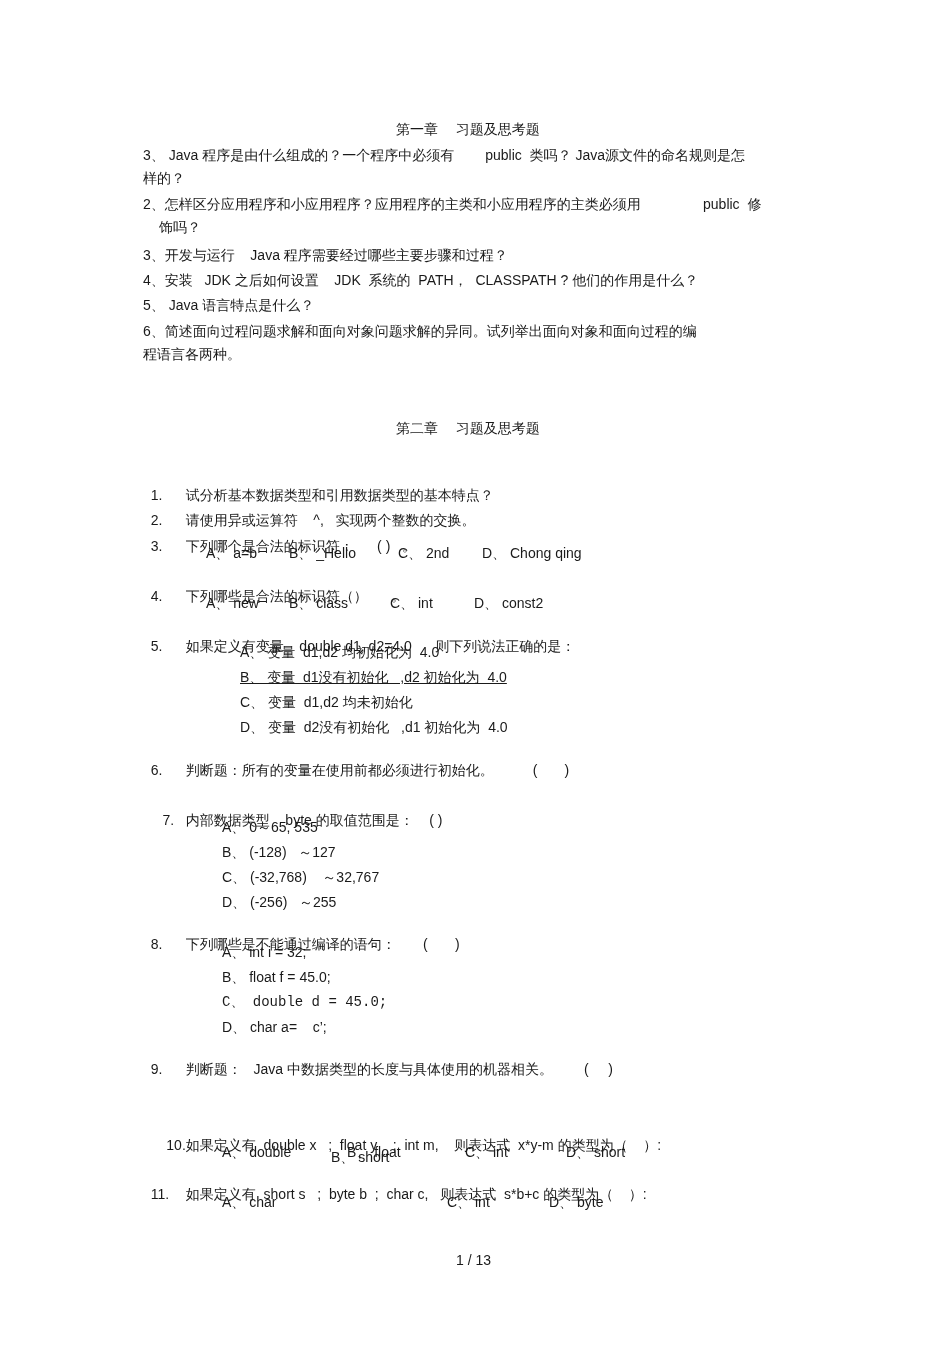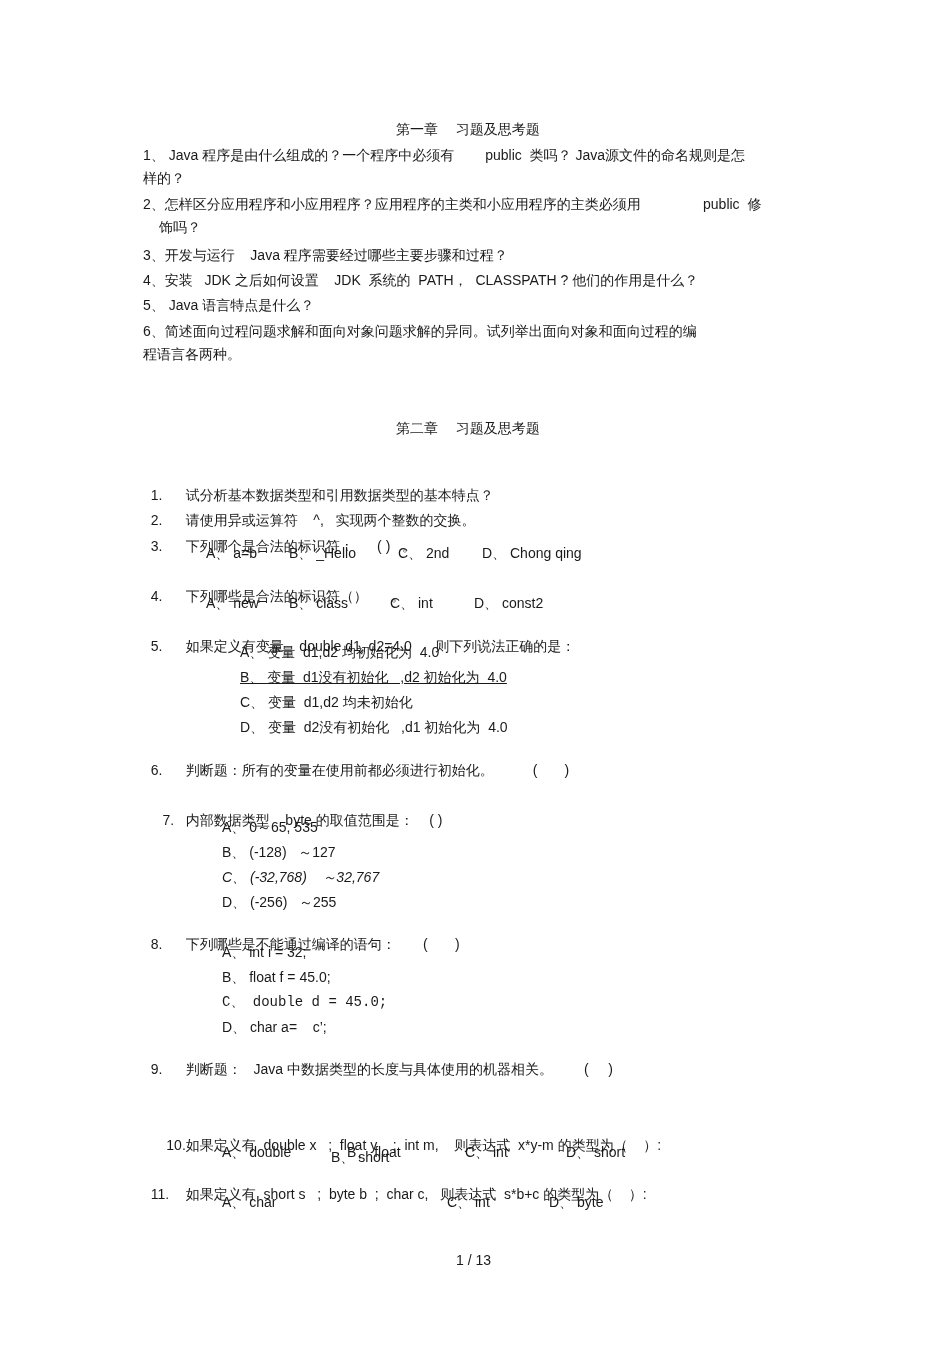--- a/index.html
+++ b/index.html
@@ -10,21 +10,21 @@
   }
   .abs { position: absolute; white-space: pre; line-height: 18px; }
   .title { font-family: "DejaVu Serif", "Liberation Serif", serif; font-size: 14px; text-align: center; }
   .num { display: inline-block; width: 35px; }
   .opt { position: absolute; white-space: pre; line-height: 18px; }
 </style>
 </head>
 <body>
 
 <div class="abs title" style="left:396px; top:120px;">第一章    习题及思考题</div>
-<div class="abs" style="left:143px; top:146px;">1、 Java 程序是由什么组成的？一个程序中必须有        public  类吗？ Java源文件的命名规则是怎</div>
+<div class="abs" style="left:143px; top:146px;">3、 Java 程序是由什么组成的？一个程序中必须有        public  类吗？ Java源文件的命名规则是怎</div>
 <div class="abs" style="left:143px; top:169px;">样的？</div>
 <div class="abs" style="left:143px; top:195px;">2、怎样区分应用程序和小应用程序？应用程序的主类和小应用程序的主类必须用                public  修</div>
 <div class="abs" style="left:159px; top:218px;">饰吗？</div>
 <div class="abs" style="left:143px; top:246px;">3、开发与运行    Java 程序需要经过哪些主要步骤和过程？</div>
 <div class="abs" style="left:143px; top:271px;">4、安装   JDK 之后如何设置    JDK  系统的  PATH，  CLASSPATH ? 他们的作用是什么？</div>
 <div class="abs" style="left:143px; top:296px;">5、 Java 语言特点是什么？</div>
 <div class="abs" style="left:143px; top:322px;">6、简述面向过程问题求解和面向对象问题求解的异同。试列举出面向对象和面向过程的编</div>
 <div class="abs" style="left:143px; top:345px;">程语言各两种。</div>
 
 <div class="abs title" style="left:396px; top:419px;">第二章    习题及思考题</div>
@@ -63,21 +63,21 @@
 
 <div class="abs" style="left:143px; top:743px;">
   <span class="num">6.</span><span>判断题：所有的变量在使用前都必须进行初始化。          (       )</span>
 </div>
 
 <div class="abs" style="left:143px; top:793px;text-align:center;">
   <span class="num">7.</span><span>内部数据类型    byte 的取值范围是：    ( )</span>
 </div>
 <div class="opt" style="left:222px; top:818px;">A、 0～65, 535</div>
 <div class="opt" style="left:222px; top:843px;">B、 (-128)   ～127</div>
-<div class="opt" style="left:222px; top:868px;font-style:italic;">C、 (-32,768)    ～32,767</div>
+<div class="opt" style="left:222px; top:868px;">C、 (-32,768)    ～32,767</div>
 <div class="opt" style="left:222px; top:893px;">D、 (-256)   ～255</div>
 
 <div class="abs" style="left:143px; top:917px;">
   <span class="num">8.</span><span>下列哪些是不能通过编译的语句：       (       )</span>
 </div>
 <div class="opt" style="left:222px; top:943px;">A、 int i = 32;</div>
 <div class="opt" style="left:222px; top:968px;">B、 float f = 45.0;</div>
 <div class="opt" style="left:222px; top:993px;font-family:Liberation Mono, monospace;">C、 double d = 45.0;</div>
 <div class="opt" style="left:222px; top:1018px;">D、 char a=    c’;</div>
 

